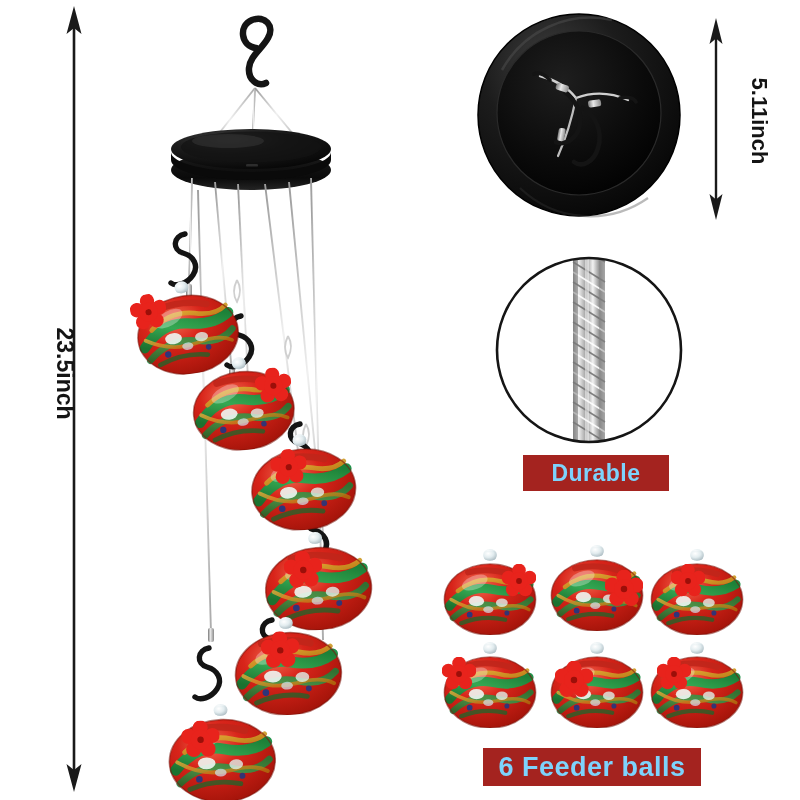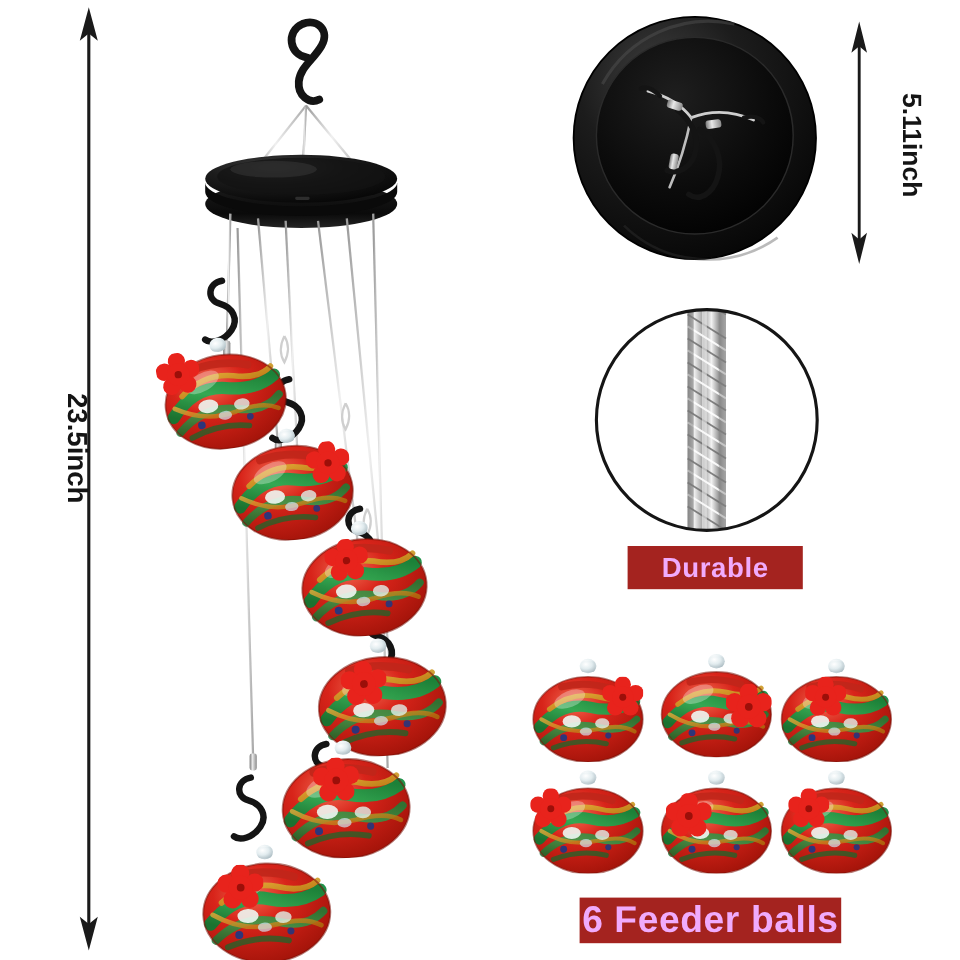--- a/index.html
+++ b/index.html
@@ -33,36 +33,36 @@
   #cap-dim-label {
     left: 716px; top: 108px;
     font-size: 22px;
     transform: rotate(90deg);
   }
 
   
   .banner {
     position: absolute;
     background: #a4231f;
-    color: #f0abfc;
+    color: #7dd3fc;
     font-weight: bold;
     display: flex;
     align-items: center;
     justify-content: center;
     letter-spacing: 0.5px;
   }
   #durable-banner {
     left: 523px; top: 455px;
     width: 146px; height: 36px;
     font-size: 23px;
   }
   #feeder-count-banner {
     left: 483px; top: 748px;
     width: 218px; height: 38px;
-    font-size: 31px;
+    font-size: 27px;
   }
 
   svg.layer {
     position: absolute;
     left: 0; top: 0;
     width: 800px; height: 800px;
     pointer-events: none;
   }
 </style>
 </head>

